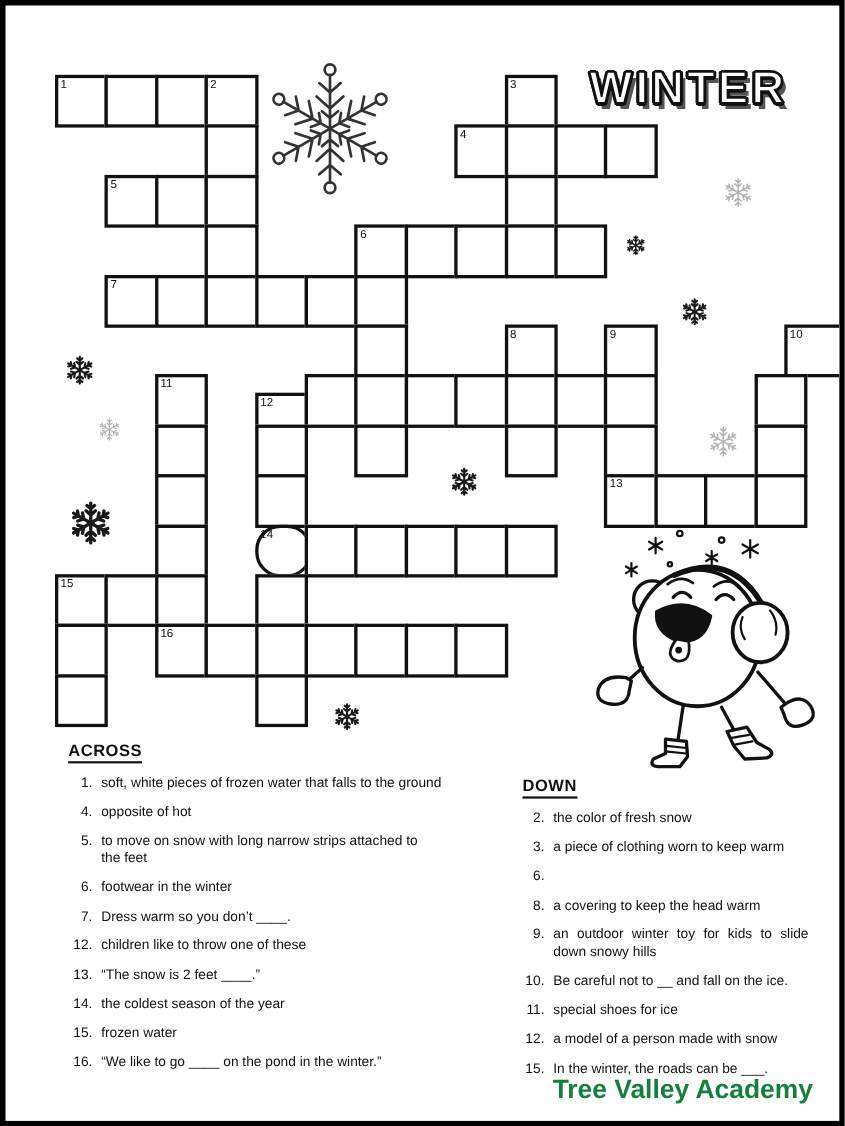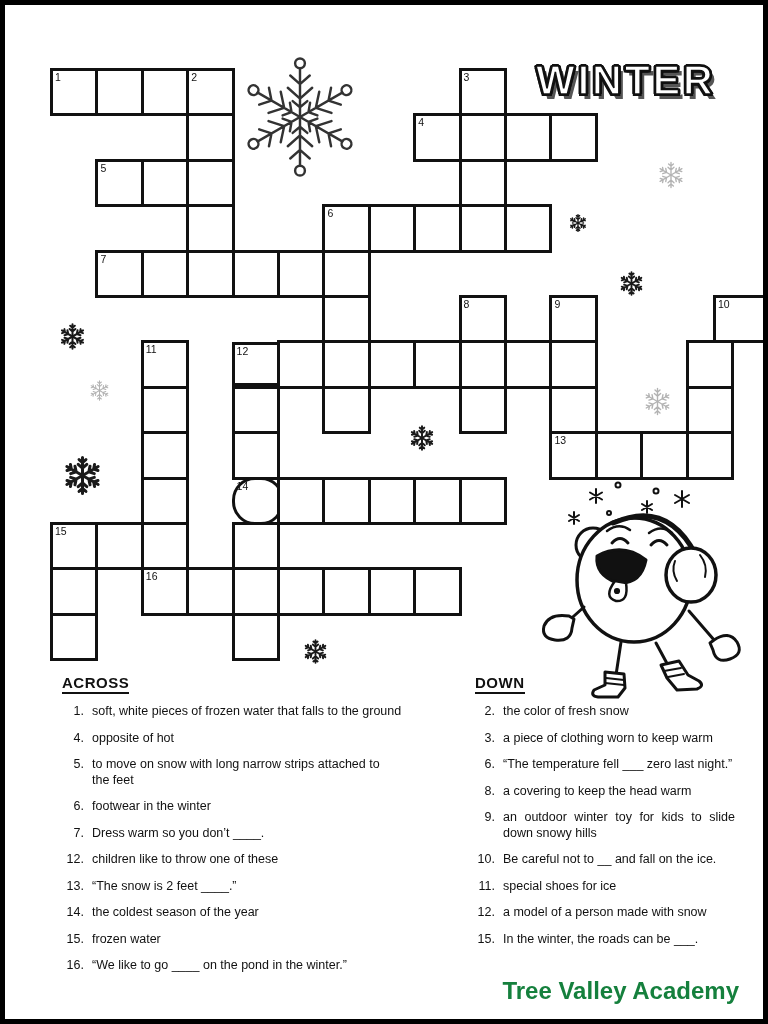--- a/index.html
+++ b/index.html
@@ -25,21 +25,21 @@
   }
   .cellnum{
     position:absolute;left:2px;top:1px;font-size:10.5px;line-height:11px;color:#111;
   }
   
   .flake{position:absolute;}
   .flake svg{display:block;}
   
   .clue-col{position:absolute;top:669px;}
   #across-col{left:55px;width:378px;}
-  #down-col{left:468px;width:288px;}
+  #down-col{left:468px;width:288px;margin-top:32px;}
   .clue-heading{
     display:inline-block;font-size:15px;font-weight:bold;letter-spacing:.5px;
     border-bottom:2px solid #111;padding-bottom:1px;margin:0 0 10px 2px;
   }
   .clue{display:flex;margin-bottom:11px;font-size:12.5px;line-height:15.5px;}
   .clue-num{flex:0 0 24px;text-align:right;margin-right:8px;}
   .clue-text{white-space:pre-line;}
   #down-col .clue-num{flex:0 0 22px;}
   #down-col .clue-text{width:232px;text-align:justify;}
   
@@ -353,21 +353,21 @@
       </div>
       <div class="cell" style="left: 544.4px; top: 290px; height: 48.4px; width: 48.4px;">
         <span class="cellnum">9</span>
       </div>
       <div class="cell" style="left: 708px; top: 290px; height: 48.4px; width: 71px;">
         <span class="cellnum">10</span>
       </div>
       <div class="cell" style="left: 135.8px; top: 335.4px; height: 48.4px; width: 48.4px;">
         <span class="cellnum">11</span>
       </div>
-      <div class="cell" style="left: 226.6px; top: 337px; height: 44px; width: 48.4px;">
+      <div class="cell" style="left: 226.6px; top: 352px; height: 44px; width: 48.4px;">
         <span class="cellnum">12</span>
       </div>
       <div class="cell" style="left: 272px; top: 335.4px; height: 48.4px; width: 48.4px;"></div>
       <div class="cell" style="left: 317.4px; top: 335.4px; height: 48.4px; width: 48.4px;"></div>
       <div class="cell" style="left: 362.8px; top: 335.4px; height: 48.4px; width: 48.4px;"></div>
       <div class="cell" style="left: 408.2px; top: 335.4px; height: 48.4px; width: 48.4px;"></div>
       <div class="cell" style="left: 453.6px; top: 335.4px; height: 48.4px; width: 48.4px;"></div>
       <div class="cell" style="left: 499px; top: 335.4px; height: 48.4px; width: 48.4px;"></div>
       <div class="cell" style="left: 544.4px; top: 335.4px; height: 48.4px; width: 48.4px;"></div>
       <div class="cell" style="left: 680.6px; top: 335.4px; height: 48.4px; width: 48.4px;"></div>
@@ -523,21 +523,20 @@
         <div class="clue">
           <span class="clue-num">2.</span>
           <span class="clue-text">the color of fresh snow</span>
         </div>
         <div class="clue">
           <span class="clue-num">3.</span>
           <span class="clue-text">a piece of clothing worn to keep warm</span>
         </div>
         <div class="clue">
           <span class="clue-num">6.</span>
-          <span class="clue-text">“The temperature fell ___ zero last night.”</span>
         </div>
         <div class="clue">
           <span class="clue-num">8.</span>
           <span class="clue-text">a covering to keep the head warm</span>
         </div>
         <div class="clue">
           <span class="clue-num">9.</span>
           <span class="clue-text">an outdoor winter toy for kids to slide down snowy hills</span>
         </div>
         <div class="clue">

